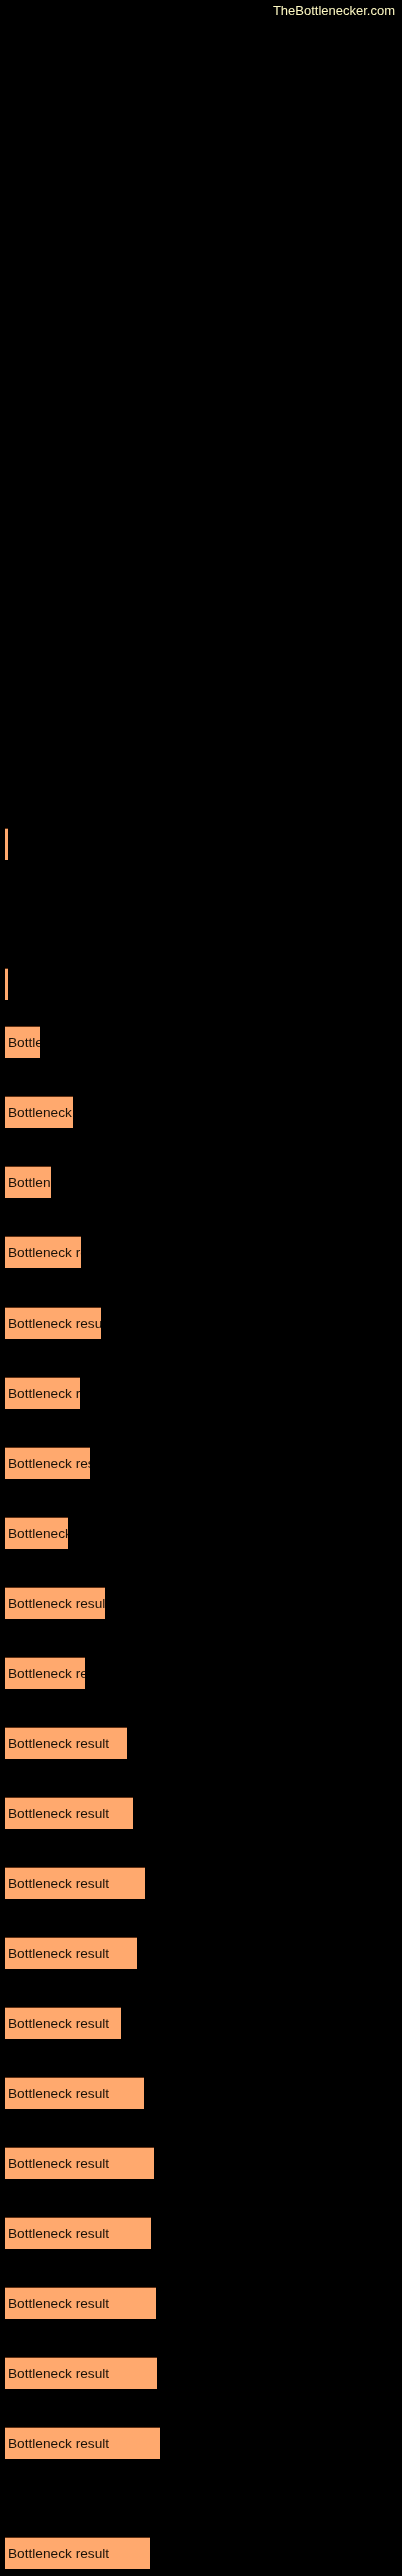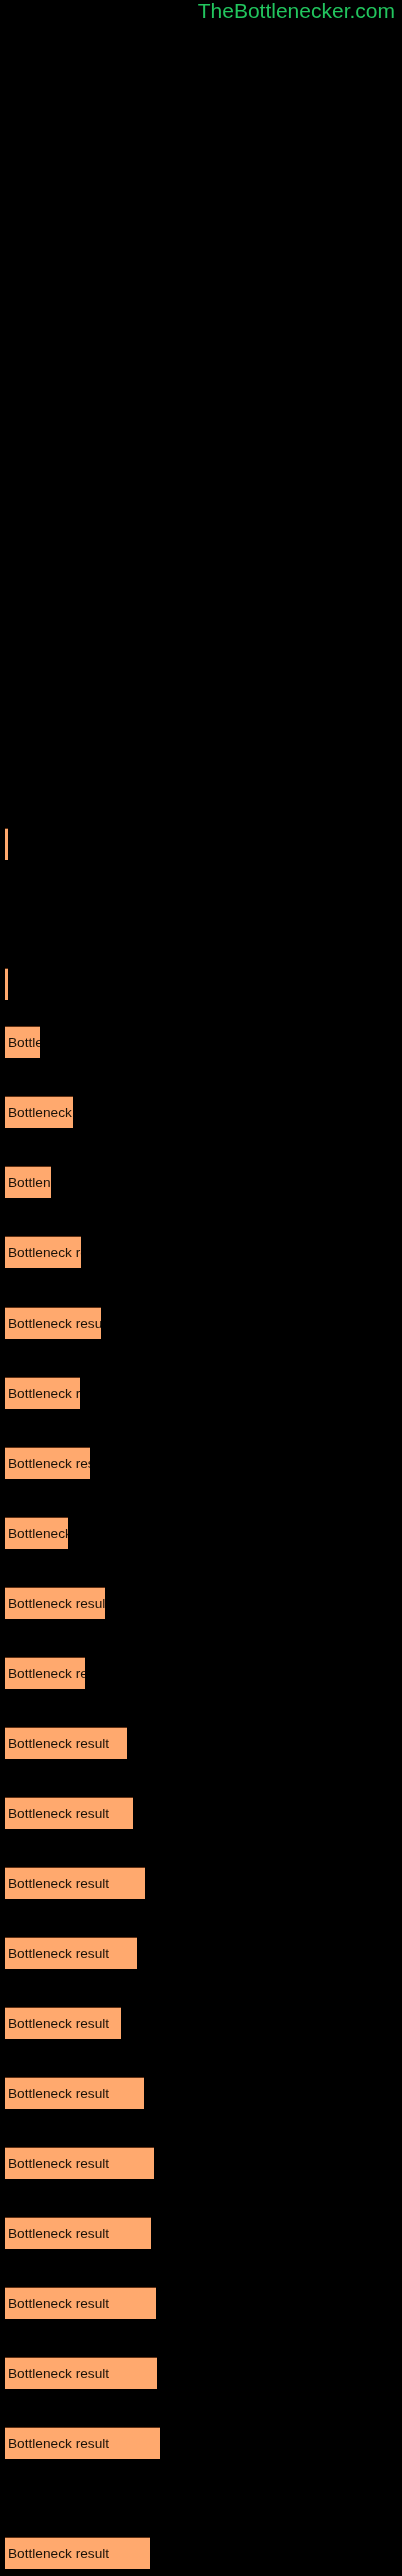--- a/index.html
+++ b/index.html
@@ -12,22 +12,22 @@
     height: 2576px;
     position: relative;
     overflow: hidden;
     font-family: "Liberation Sans", sans-serif;
     -webkit-font-smoothing: antialiased;
   }
   #site-title {
     position: absolute;
     top: 1.6px;
     right: 8px;
-    color: #22c55e;
-    font-size: 21px;
+    color: #fef9c3;
+    font-size: 13px;
     line-height: 17.7px;
     font-family: "Liberation Sans", sans-serif;
     letter-spacing: 0px;
     white-space: nowrap;
   }
   #chart-area {
     position: absolute;
     left: 0;
     top: 0;
     width: 403px;

